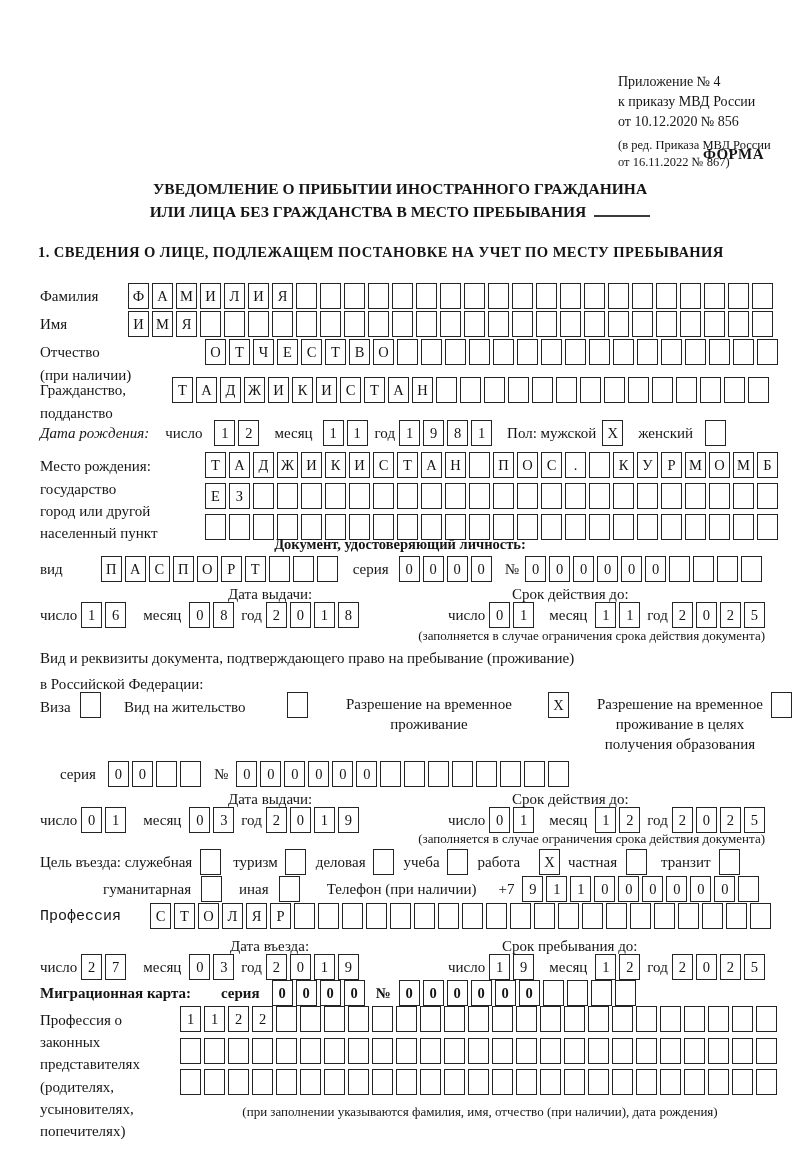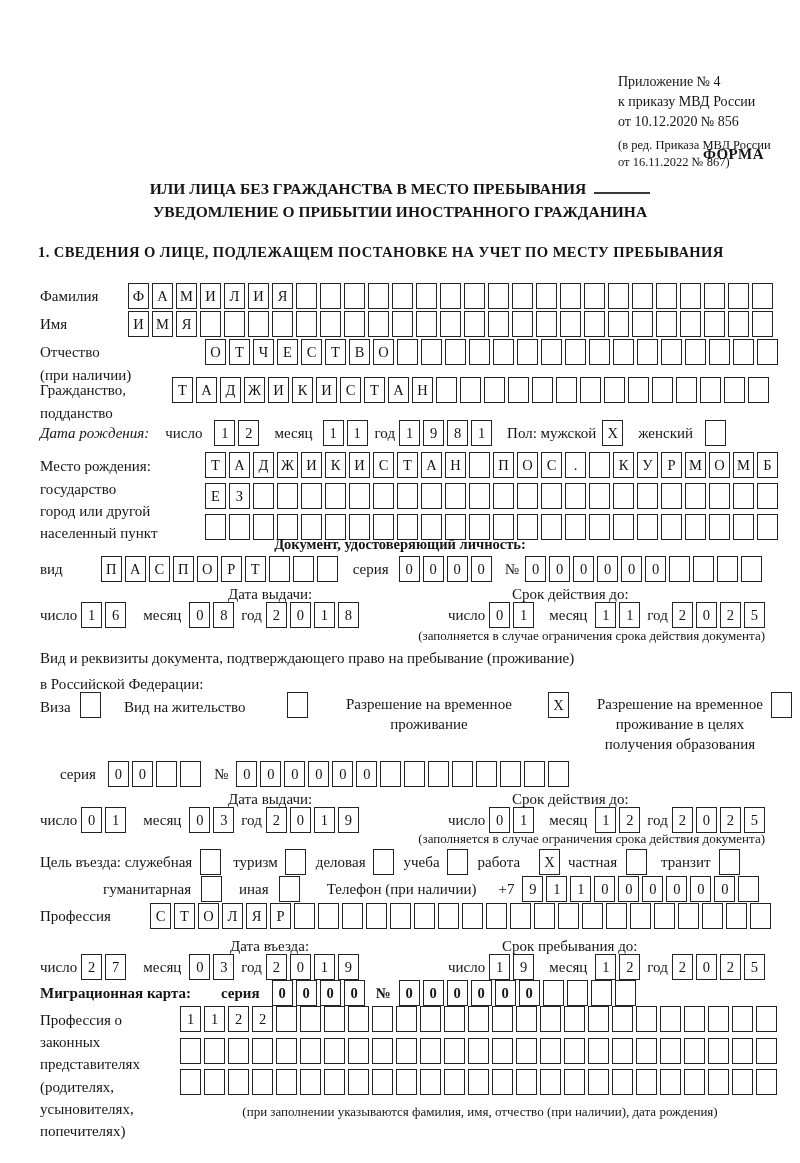--- a/index.html
+++ b/index.html
@@ -29,22 +29,22 @@
   <div class="abs" style="left:618px;top:40px;margin-top:32px;">
     <div class="hdr">Приложение № 4</div>
     <div class="hdr">к приказу МВД России</div>
     <div class="hdr">от 10.12.2020 № 856</div>
     <div class="hdr-small">(в ред. Приказа МВД России</div>
     <div class="hdr-small" style="margin-top:0;">от 16.11.2022 № 867)</div>
   </div>
   <div class="abs b" style="right:36px;top:146px;font-size:15px;letter-spacing:0.5px;">ФОРМА</div>
 
   <div class="abs title" style="left:0;top:177px;">
+    <div>УВЕДОМЛЕНИЕ О ПРИБЫТИИ ИНОСТРАННОГО ГРАЖДАНИНА</div>
     <div><span>ИЛИ ЛИЦА БЕЗ ГРАЖДАНСТВА В МЕСТО ПРЕБЫВАНИЯ</span><span class="blank-line"></span></div>
-    <div>УВЕДОМЛЕНИЕ О ПРИБЫТИИ ИНОСТРАННОГО ГРАЖДАНИНА</div>
   </div>
 
   <div class="abs b" style="left:38px;top:244px;font-size:14.6px;letter-spacing:0.4px;white-space:nowrap;">1. СВЕДЕНИЯ О ЛИЦЕ, ПОДЛЕЖАЩЕМ ПОСТАНОВКЕ НА УЧЕТ ПО МЕСТУ ПРЕБЫВАНИЯ</div>
 
   <div class="abs lab" style="left:40px;top:288px;">Фамилия</div>
   <div class="abs cells" style="left:128px;top:283px;">
       <span class="cell">Ф</span>
       <span class="cell">А</span>
       <span class="cell">М</span>
       <span class="cell">И</span>
@@ -500,21 +500,21 @@
         <span class="cell">0</span>
         <span class="cell">0</span>
         <span class="cell">0</span>
         <span class="cell">0</span>
         <span class="cell">0</span>
         <span class="cell">0</span>
         <span class="cell"></span>
       </span>
   </div>
 
-  <div class="abs lab" style="left:40px;top:908px;">Профессия</div>
+  <div class="abs lab" style="left:40px;top:908px;font-family:Liberation Mono, monospace;">Профессия</div>
   <div class="abs cells" style="left:150px;top:903px;">
       <span class="cell">С</span>
       <span class="cell">Т</span>
       <span class="cell">О</span>
       <span class="cell">Л</span>
       <span class="cell">Я</span>
       <span class="cell">Р</span>
       <span class="cell"></span>
       <span class="cell"></span>
       <span class="cell"></span>

